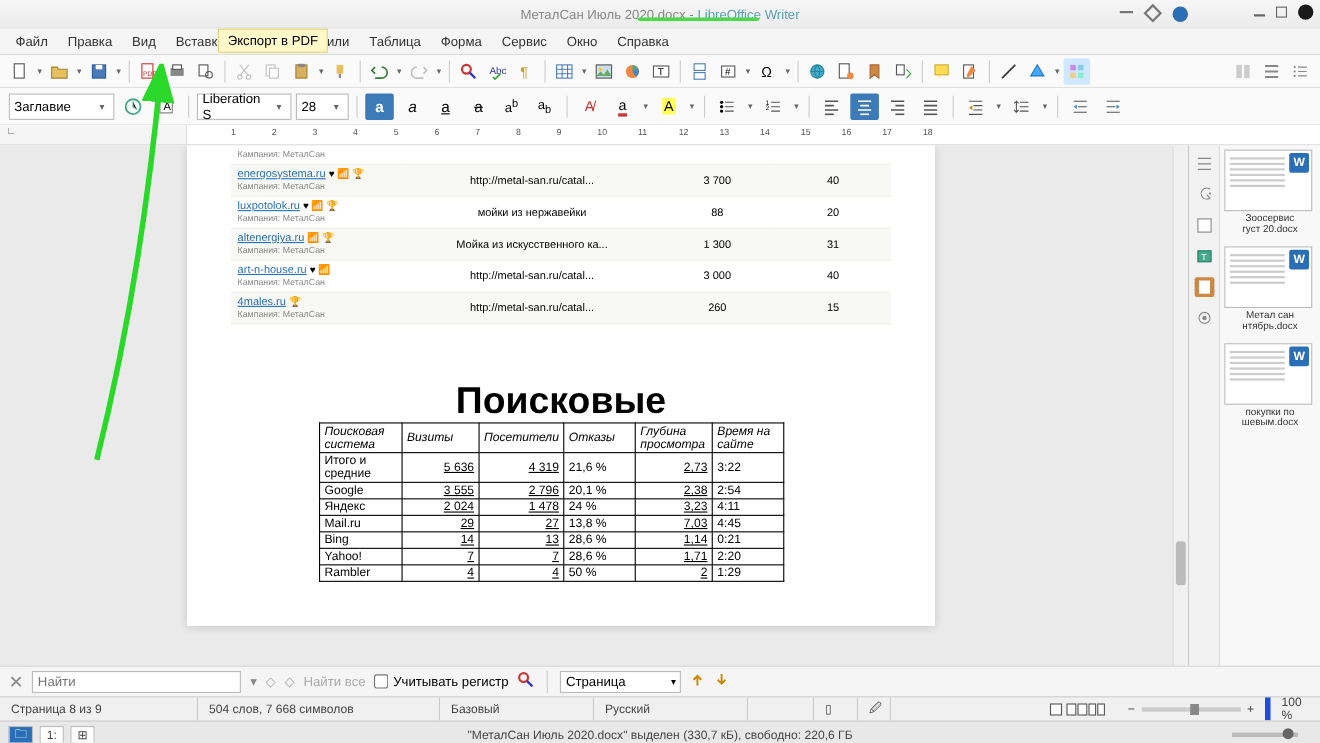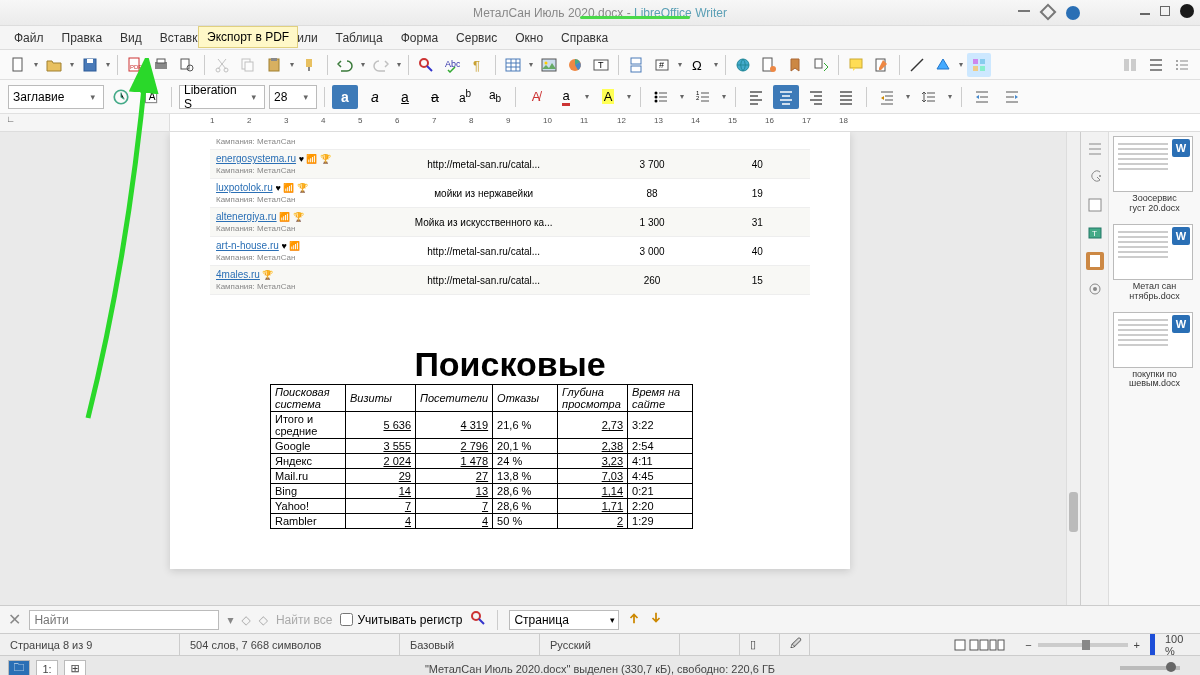--- a/index.html
+++ b/index.html
@@ -52,21 +52,21 @@
 .linktable tr:nth-child(even) { background: #f8f8f5; }
 .linktable td { padding: 3px 6px; }
 .linktable .site { color: #2a6fb5; text-decoration: underline; }
 .linktable .camp { color: #888; font-size: 8px; }
 .iconrow { display: inline-flex; gap: 2px; font-size: 9px; }
 .num { text-align: center; }
 
 .bigtitle { font-size: 34px; font-weight: bold; text-align: center; margin-top: 50px; }
 .subtitle { font-size: 22px; text-align: center; margin-top: 6px; margin-bottom: 40px; }
 
-.stattable { border-collapse: collapse; font-size: 11px; margin-left: 60px; border-radius: 18px; }
+.stattable { border-collapse: collapse; font-size: 11px; margin-left: 80px; border-radius: 18px; }
 .stattable td, .stattable th { border: 1px solid #000; padding: 1px 4px; text-align: left; }
 .stattable th { font-style: italic; font-weight: normal; }
 .stattable .r { text-align: right; text-decoration: underline; }
 
 
 .arrow { position: absolute; left: 58px; top: 58px; pointer-events: none; z-index: 100; }
 
 
 .sidepanel { width: 28px; background: #f2f2f2; border-left: 1px solid #ccc; display: flex; flex-direction: column; align-items: center; gap: 10px; padding-top: 8px; }
 .sidepanel .sicon { width: 18px; height: 18px; cursor: pointer; display: flex; align-items: center; justify-content: center; }
@@ -528,21 +528,21 @@
       <tr>
               <td style="width:150px"><span class="site">energosystema.ru</span> <span class="iconrow">♥ 📶 🏆</span><br><span class="camp">Кампания: МеталСан</span></td>
               <td style="width:220px;text-align:center">http://metal-san.ru/catal...</td>
               <td class="num" style="width:100px">3 700</td>
               <td class="num" style="width:100px">40</td>
             </tr>
             <tr>
               <td style="width:150px"><span class="site">luxpotolok.ru</span> <span class="iconrow">♥ 📶 🏆</span><br><span class="camp">Кампания: МеталСан</span></td>
               <td style="width:220px;text-align:center">мойки из нержавейки</td>
               <td class="num" style="width:100px">88</td>
-              <td class="num" style="width:100px">19</td>
+              <td class="num" style="width:100px">20</td>
             </tr>
             <tr>
               <td style="width:150px"><span class="site">altenergiya.ru</span> <span class="iconrow">📶 🏆</span><br><span class="camp">Кампания: МеталСан</span></td>
               <td style="width:220px;text-align:center">Мойка из искусственного ка...</td>
               <td class="num" style="width:100px">1 300</td>
               <td class="num" style="width:100px">31</td>
             </tr>
             <tr>
               <td style="width:150px"><span class="site">art-n-house.ru</span> <span class="iconrow">♥ 📶</span><br><span class="camp">Кампания: МеталСан</span></td>
               <td style="width:220px;text-align:center">http://metal-san.ru/catal...</td>

